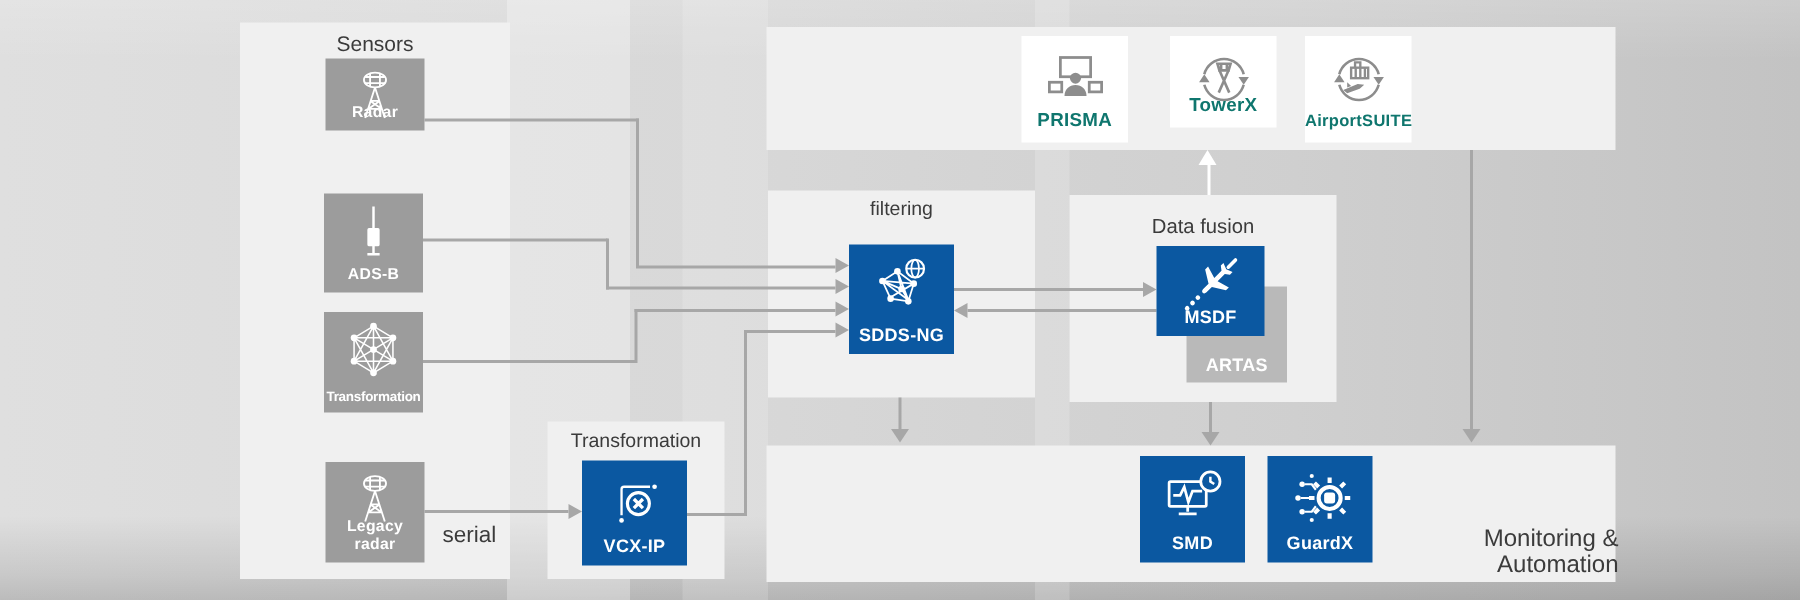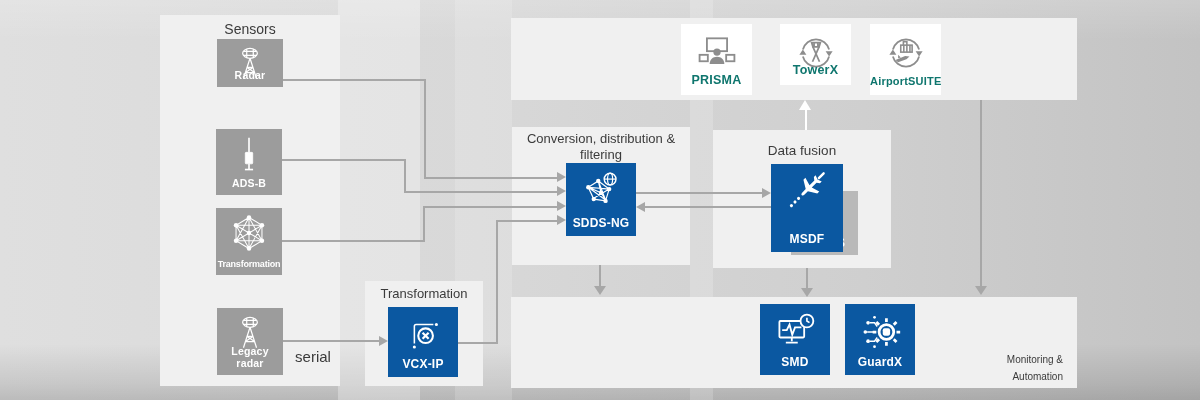--- a/index.html
+++ b/index.html
@@ -47,25 +47,24 @@
   <div class="panel" style="left:160px;top:15px;width:180px;height:371px;"></div>
   <div class="panel" style="left:365px;top:281px;width:118px;height:105px;"></div>
   <div class="panel" style="left:512px;top:127px;width:178px;height:138px;"></div>
   <div class="panel" style="left:713px;top:130px;width:178px;height:138px;"></div>
   <div class="panel" style="left:511px;top:18px;width:566px;height:82px;"></div>
   <div class="panel" style="left:511px;top:297px;width:566px;height:91px;"></div>
 
   <div class="title center" style="left:160px;top:21px;width:180px;font-size:14px;">Sensors</div>
   <div class="title center" style="left:365px;top:286px;width:118px;">Transformation</div>
   <div class="title center" style="left:512px;top:131px;width:178px;">
-    <div>Conversion, distribution &amp;</div>
     <div>filtering</div>
   </div>
   <div class="title center" style="left:713px;top:143px;width:178px;font-size:13.5px;">Data fusion</div>
-  <div class="title rightal" style="right:137px;top:351px;width:200px;font-size:10px;line-height:17px;">
+  <div class="title rightal" style="right:121px;top:351px;width:200px;font-size:16px;line-height:17px;">
     <div>Monitoring &amp;</div>
     <div>Automation</div>
   </div>
   <div class="title center" style="left:283px;top:349px;width:60px;font-size:15px;">serial</div>
 
   <div class="h" style="left:283px;top:79px;width:143px;"></div>
   <div class="v" style="left:424px;top:79px;height:99px;"></div>
   <div class="h" style="left:424px;top:177px;width:133px;"></div>
   <div class="ar r" style="left:557px;top:172px;"></div>
 
@@ -200,21 +199,21 @@
         </g>
       </svg>
     </span>
     <span class="lbl">SDDS-NG</span>
   </div>
 
   <div class="artas" style="left:791px;top:191px;width:67px;height:64px;">
     <span class="lbl" style="bottom:5px;">ARTAS</span>
   </div>
 
-  <div class="node blue" style="left:771px;top:164px;width:72px;height:88px;">
+  <div class="node blue" style="left:771px;top:164px;width:72px;height:60px;">
     <span class="icn planewrap" style="top:4px;">
       <svg viewBox="0 0 56 48" width="52" height="44">
         <g fill="#fff">
           <circle cx="4" cy="24" r="1.7"></circle>
             <circle cx="9.5" cy="24" r="1.7"></circle>
             <circle cx="15" cy="24" r="1.7"></circle>
           <rect x="45" y="22.7" width="10" height="2.6" rx="1.3"></rect>
           <path d="M20 24c0-1 .9-1.7 2.2-1.7h5.5l5.5-9h3l-2.6 9h7.4l2.3-3h2.7l-1.8 4.7 1.8 4.7h-2.7l-2.3-3h-7.4l2.6 9h-3l-5.5-9h-5.5c-1.3 0-2.2-.7-2.2-1.7z"></path>
         </g>
       </svg>

